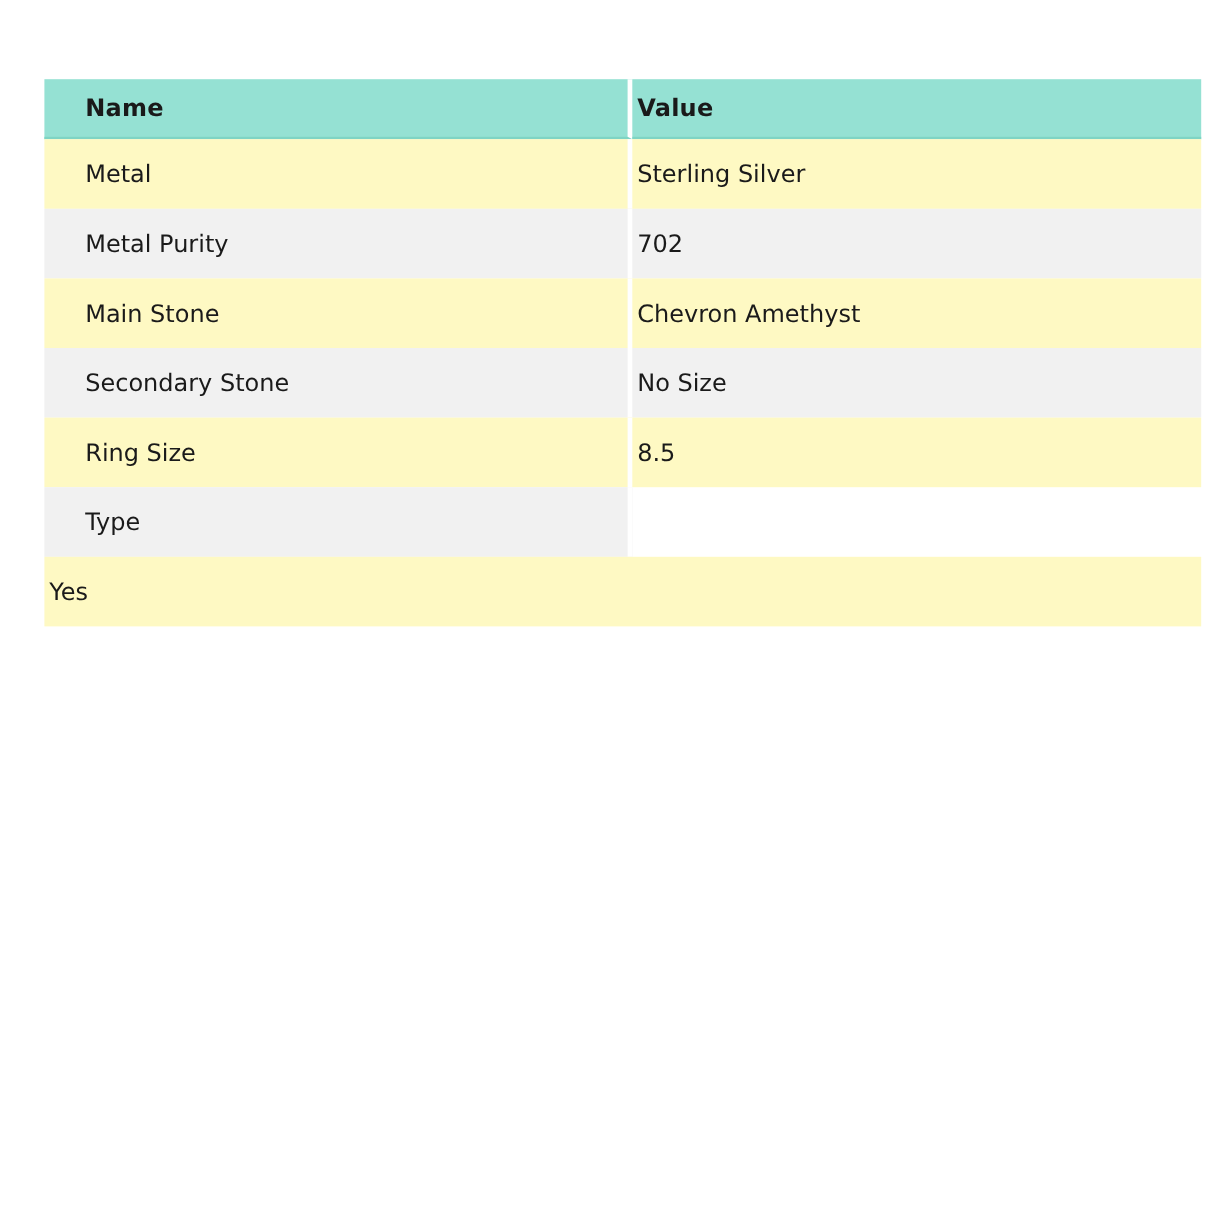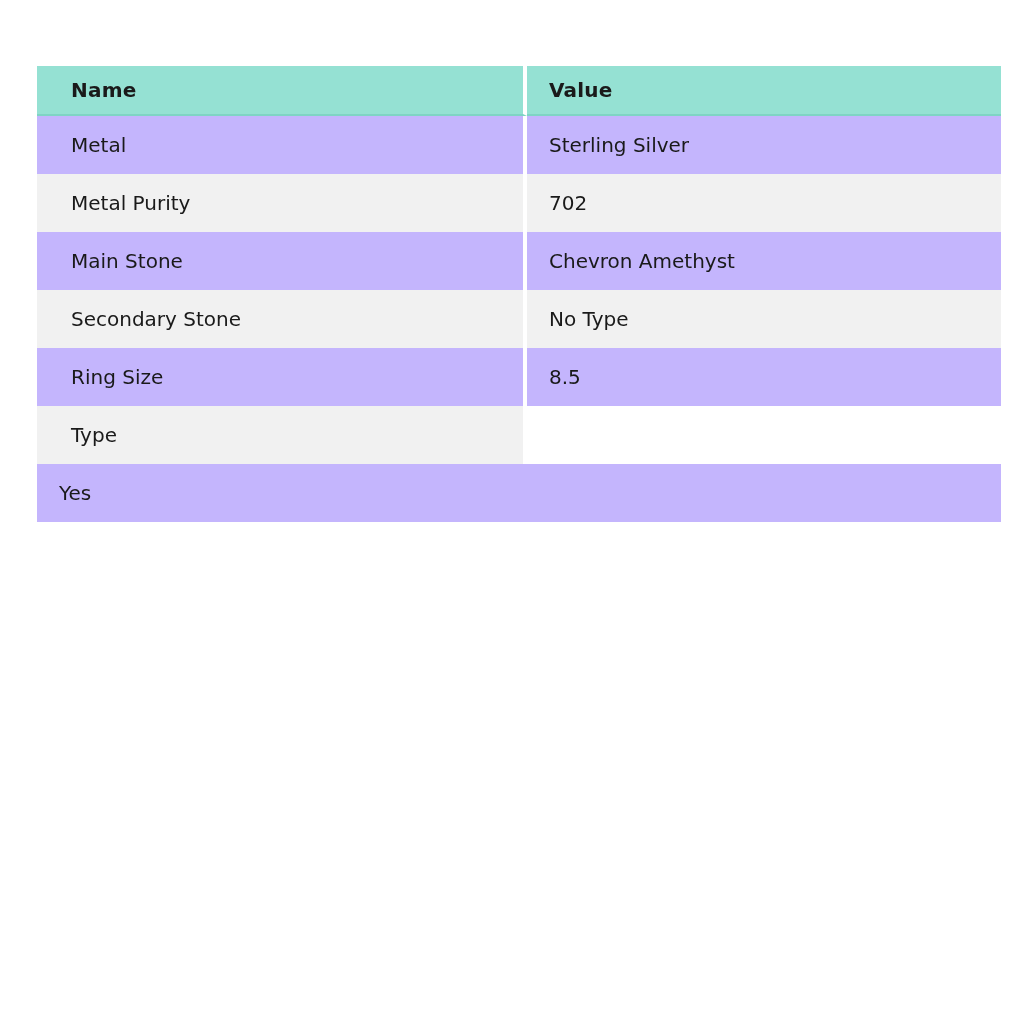--- a/index.html
+++ b/index.html
@@ -45,34 +45,34 @@
   }
 
   .cell.name {
     width: 490px;            
     padding-left: 34px;
     border-right: 4px solid #ffffff;
   }
 
   .cell.value {
     flex: 1;
-    padding-left: 22px;
+    padding-left: 4px;
   }
 
   .header-row .cell {
     height: 50px;
     background: var(--header-bg, #95e1d3);
     border-bottom: 2px solid var(--header-border, #7fd4c4);
     font-weight: 600;
     letter-spacing: 0.2px;
   }
 
   .body-row .cell {
     height: 58px;
-    background: #c4b5fd;
+    background: #fef9c3;
   }
 
   
   .body-row:nth-child(odd) .cell {
     background: var(--alt-bg, #f1f1f1);
   }
   
 </style>
 </head>
 <body>
@@ -96,21 +96,21 @@
       <div class="cell value">702</div>
     </div>
 
     <div class="attr-row body-row">
       <div class="cell name">Main Stone</div>
       <div class="cell value">Chevron Amethyst</div>
     </div>
 
     <div class="attr-row body-row">
       <div class="cell name">Secondary Stone</div>
-      <div class="cell value">No Type</div>
+      <div class="cell value">No Size</div>
     </div>
 
     <div class="attr-row body-row">
       <div class="cell name">Ring Size</div>
       <div class="cell value">8.5</div>
     </div>
 
     <div class="attr-row body-row">
       <div class="cell name">Type</div>
     </div>

